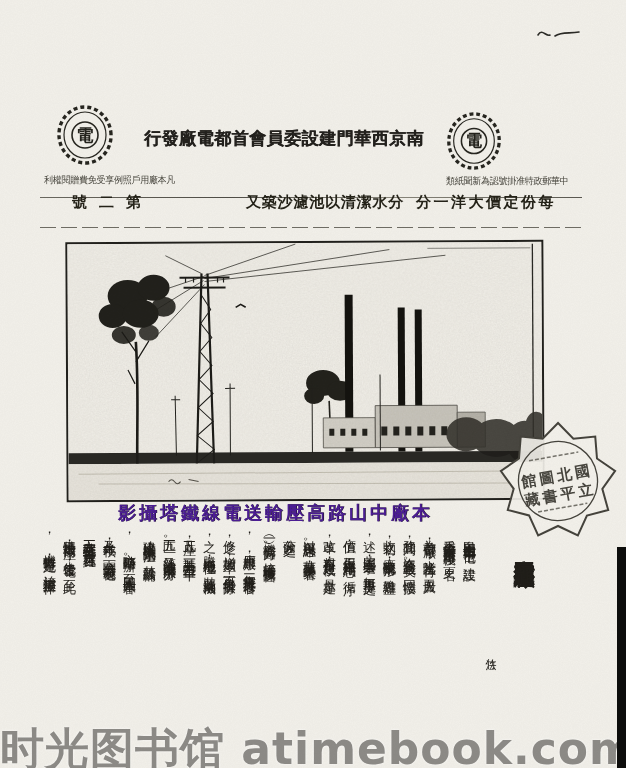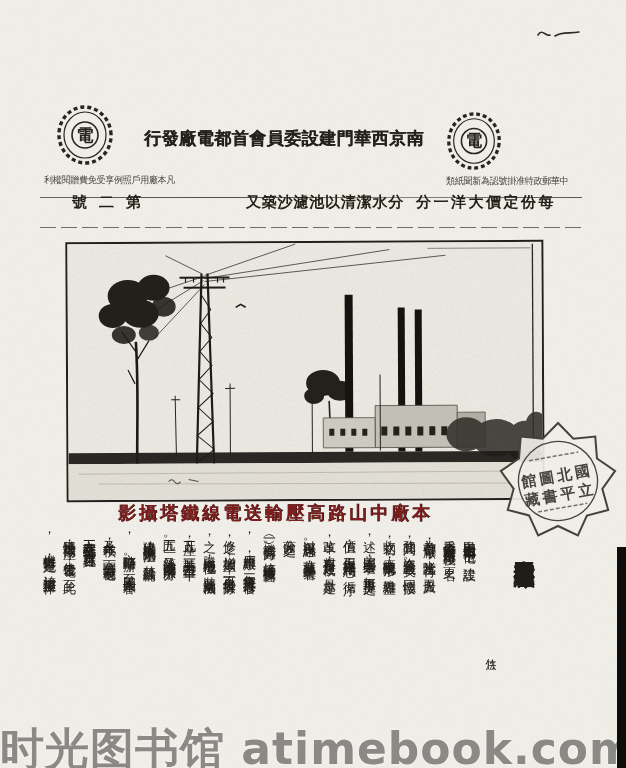--- a/index.html
+++ b/index.html
@@ -22,21 +22,21 @@
   .rule-2{top:227px;background:repeating-linear-gradient(90deg,#6f6d64 0 16px,rgba(0,0,0,0) 16px 21px);}
   .info-bar span{position:absolute;top:193px;font-size:15px;font-weight:700;color:#242218;}
   .issue{left:72px;letter-spacing:12px;}
   .date{left:246px;font-size:14px;letter-spacing:0.8px;}
   .price{left:416px;letter-spacing:2.5px;}
   
   .photo{position:absolute;left:66px;top:241px;width:478px;height:260px;margin:0;
         border:2px solid #21201c;background:#f5f3ee;box-sizing:border-box;transform:rotate(-0.3deg);z-index:1;}
   .photo svg{display:block;width:100%;height:100%;}
   .caption{position:absolute;left:118px;top:501px;font-size:18px;font-weight:700;
-        letter-spacing:3px;color:#7f1d1d;z-index:2;text-shadow:0.4px 0.4px 0 #14130f;}
+        letter-spacing:3px;color:#4c1d95;z-index:2;text-shadow:0.4px 0.4px 0 #14130f;}
   
   .stamp{position:absolute;left:497px;top:420px;width:122px;height:122px;transform:rotate(-10deg);z-index:5;}
   .stamp text{font-family:"Liberation Serif", serif;font-weight:700;font-size:15px;
         letter-spacing:3px;fill:#48463f;}
   
   .article{position:absolute;top:530px;left:34px;width:512px;height:238px;
         writing-mode:vertical-rl;z-index:10;color:#201e19;}
   .article h2{margin:0 4px 0 8px;padding-top:14px;font-size:21px;line-height:36px;
         font-weight:700;letter-spacing:0.5px;text-shadow:0.5px 0.5px 0 #201e19;}
   .article .author{margin:0 4px;padding-top:120px;font-size:11px;line-height:15px;}

